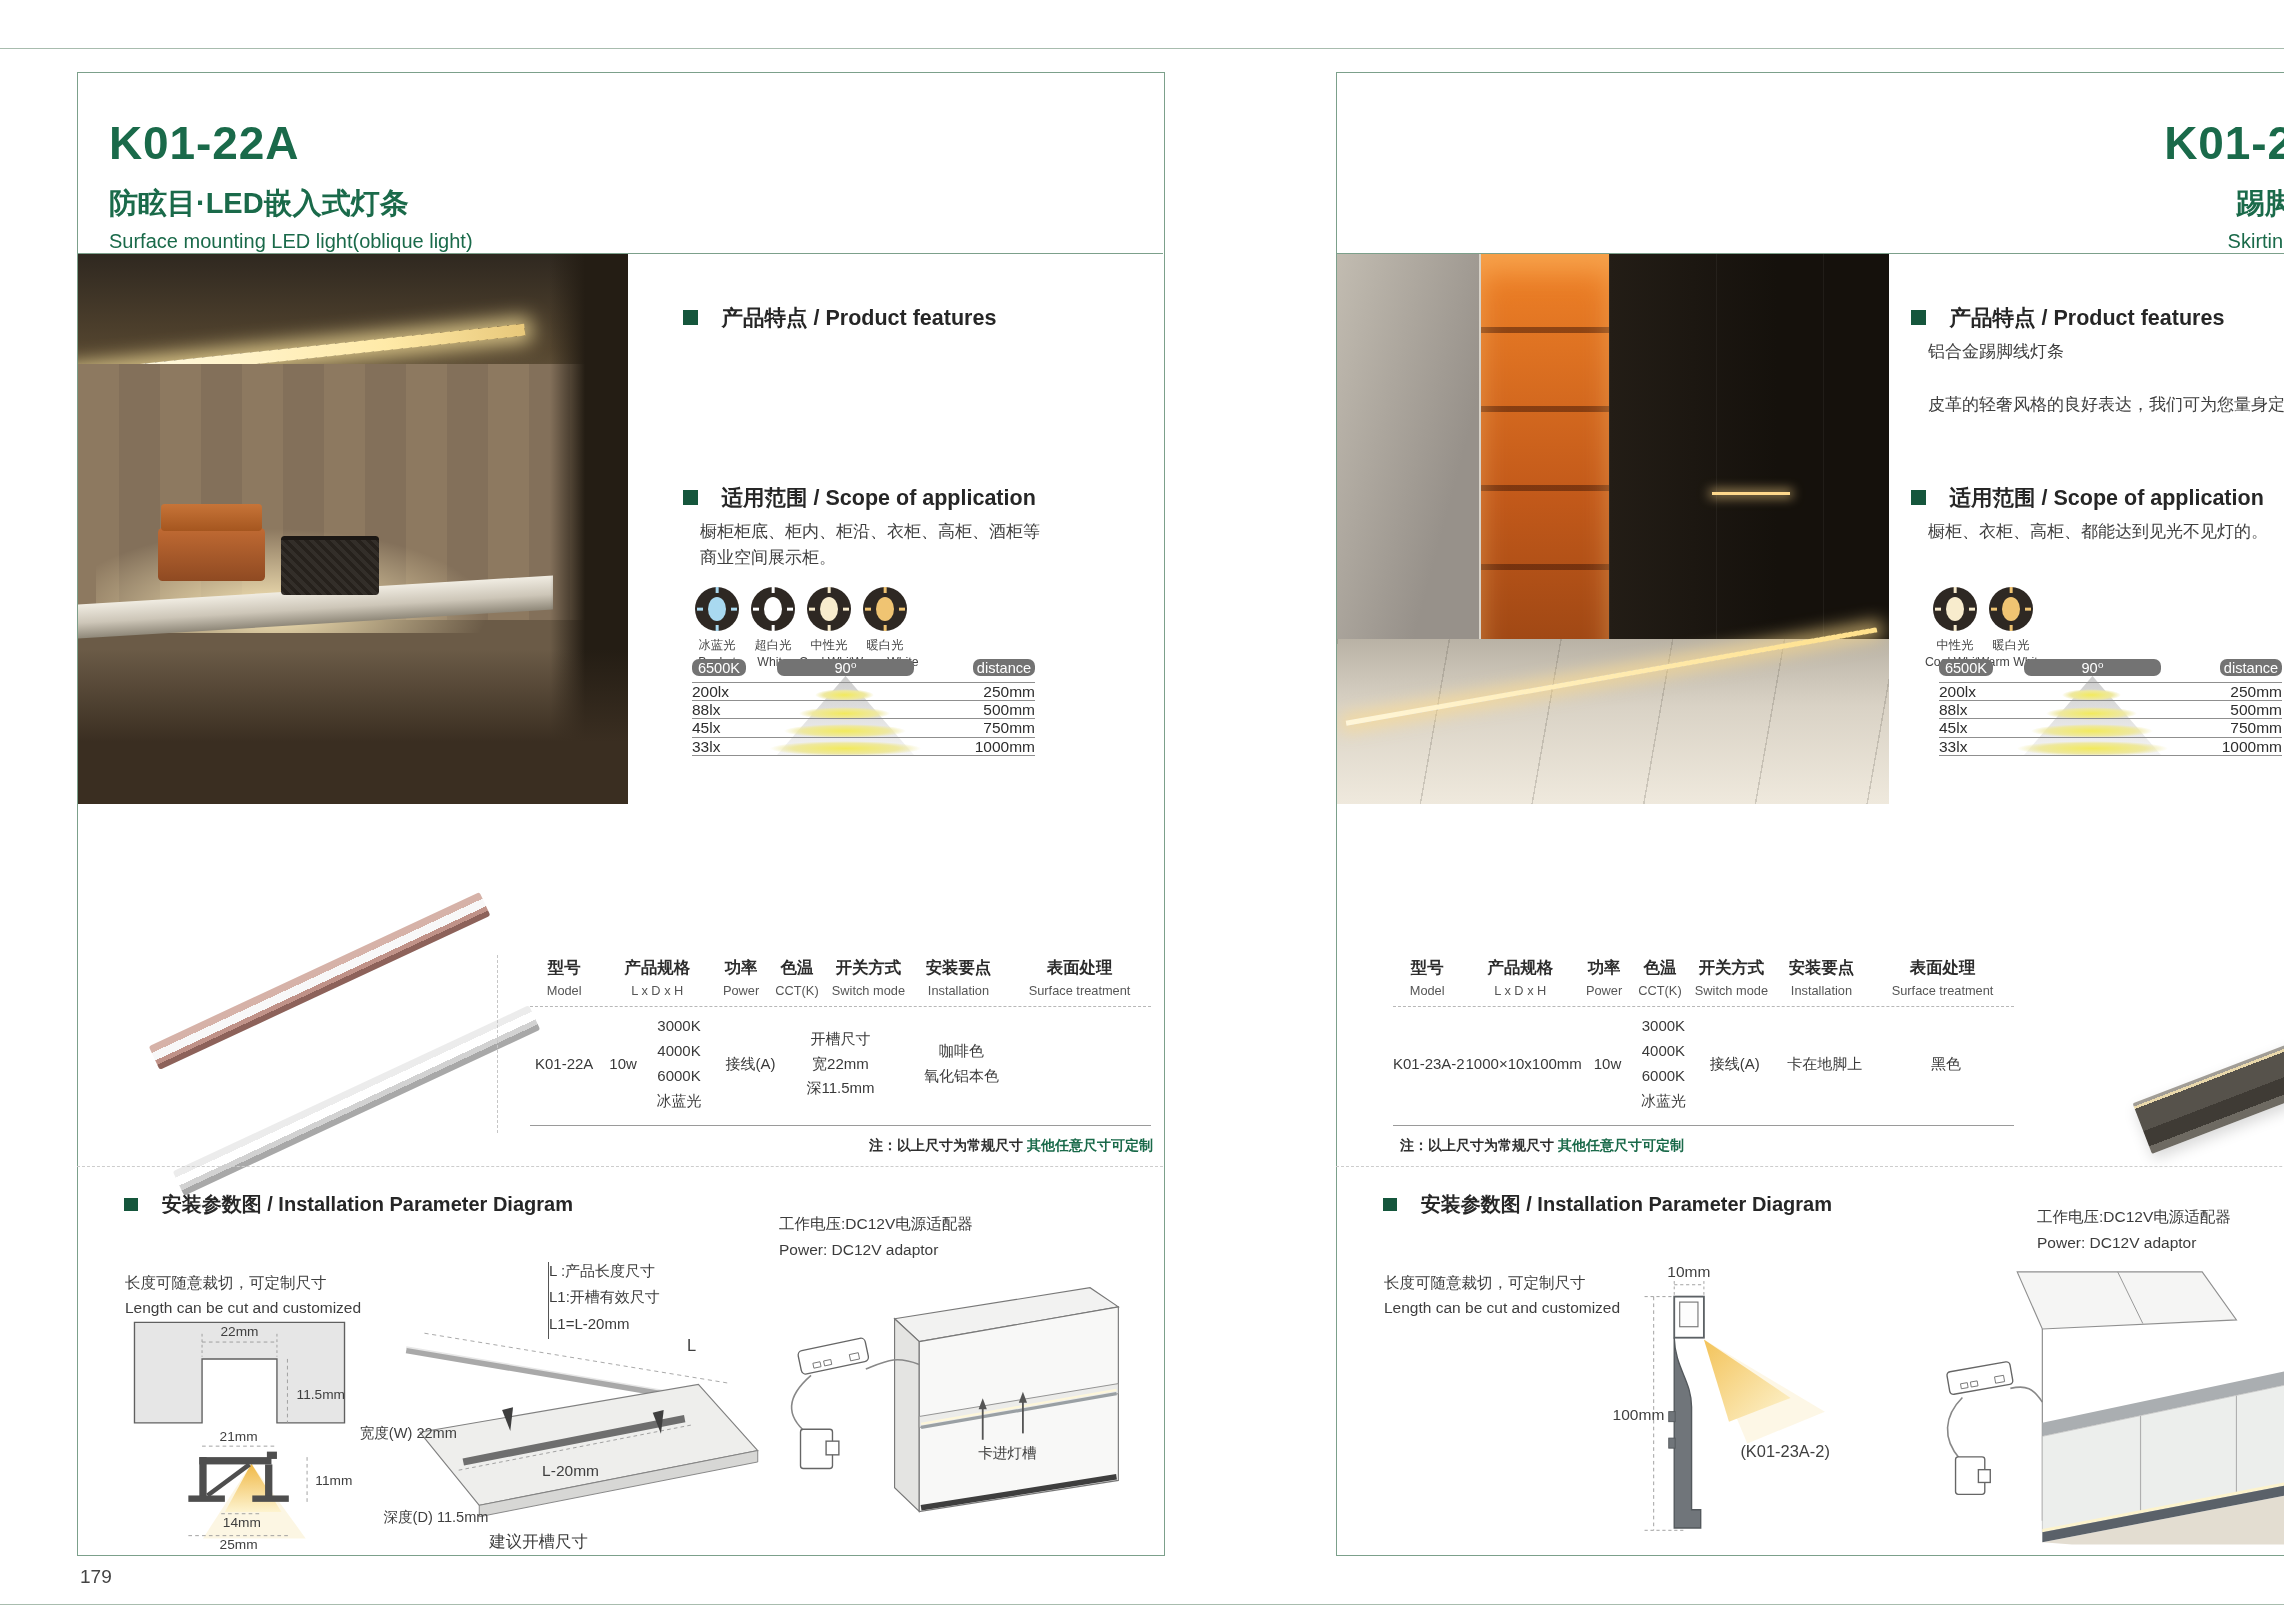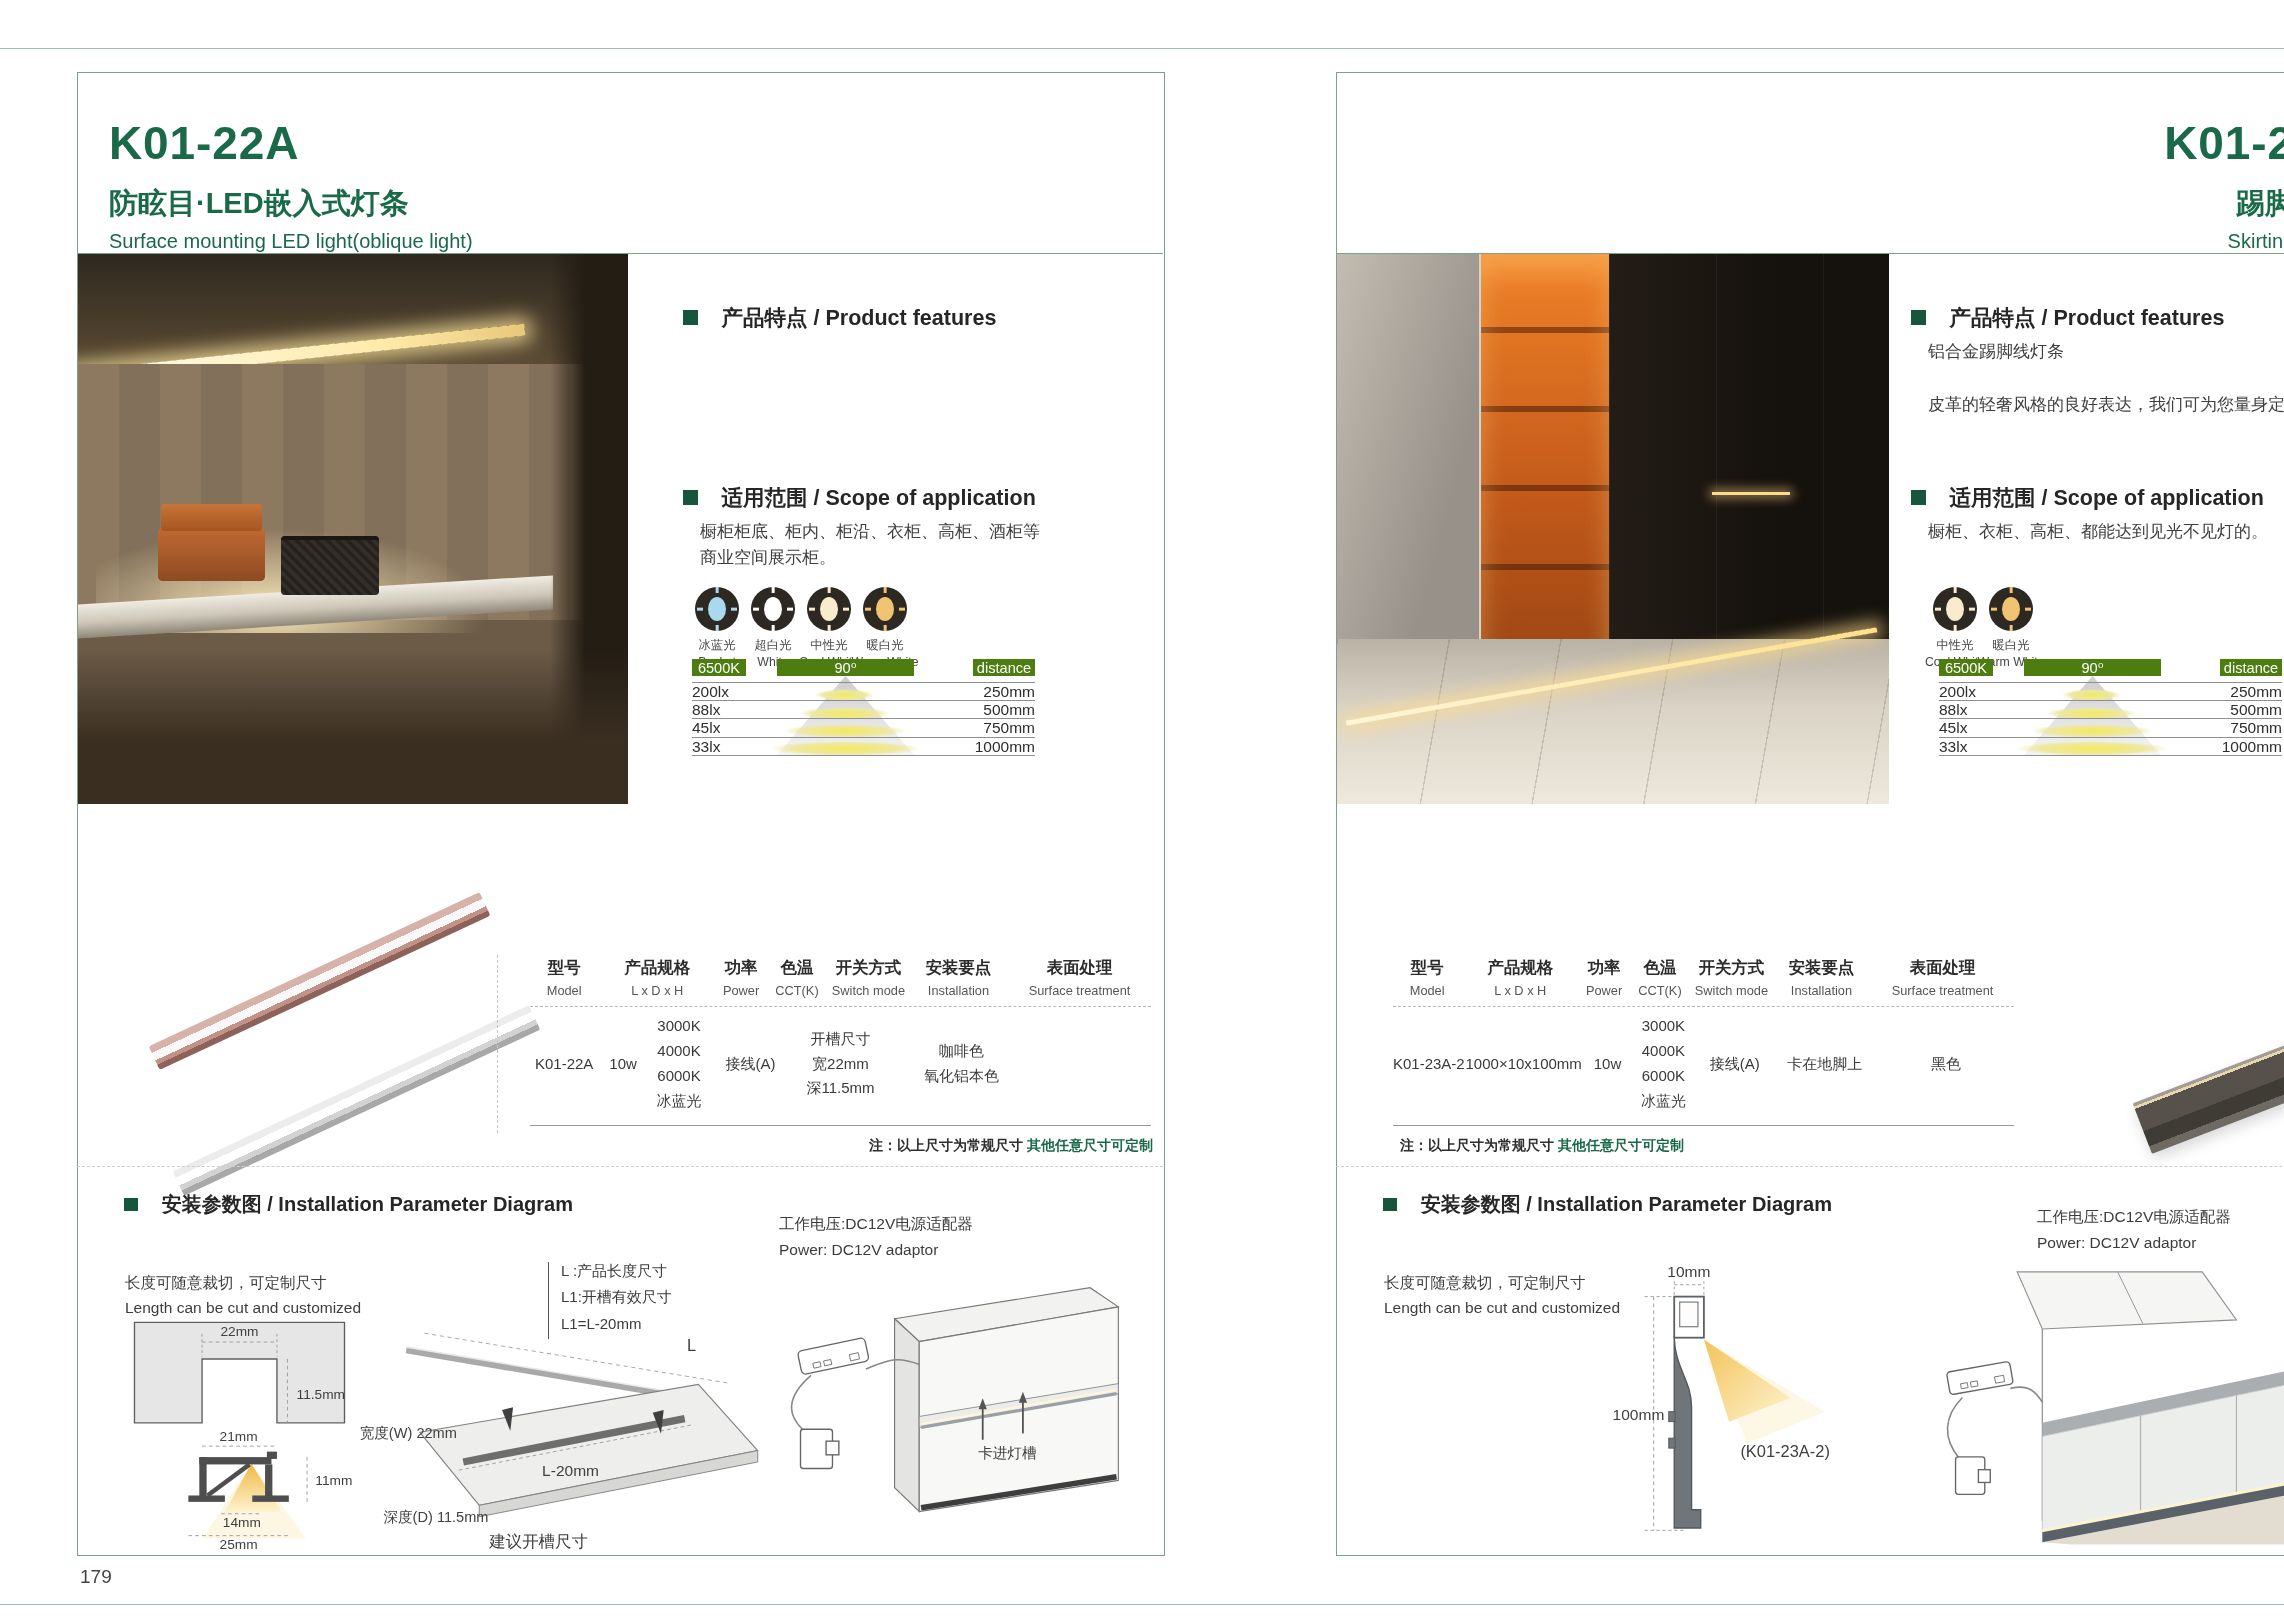--- a/index.html
+++ b/index.html
@@ -32,40 +32,40 @@
   .lamp{width:44px;height:44px;border-radius:50%;background:#2e2823;display:flex;align-items:center;justify-content:center;}
   .bulb{width:18px;height:24px;border-radius:50%;position:relative;}
   .bulb::before{content:"";position:absolute;top:50%;left:-11px;right:-11px;height:2.7px;transform:translateY(-50%);
     background:linear-gradient(to right,currentColor 0 6px,transparent 6px calc(100% - 6px),currentColor calc(100% - 6px));}
   .bulb::after{content:"";position:absolute;left:50%;top:-10px;bottom:-10px;width:2.7px;transform:translateX(-50%);
     background:linear-gradient(to bottom,currentColor 0 5.5px,transparent 5.5px calc(100% - 5.5px),currentColor calc(100% - 5.5px));}
   .l-cn{font-size:12.3px;color:#454545;margin-top:5.5px;white-space:nowrap;}
   .l-en{font-size:12.3px;color:#454545;margin-top:1.8px;white-space:nowrap;}
   
   .dchart{width:343px;height:100px;}
-  .dbar{position:absolute;top:0;height:17px;background:#4d7c0f;color:#fff;font-size:14.6px;display:flex;align-items:center;justify-content:center;}
+  .dbar{position:absolute;top:0;height:17px;background:#737373;color:#fff;font-size:14.6px;display:flex;align-items:center;justify-content:center;border-radius:7px;}
   .cone{position:absolute;left:85px;top:17px;width:137px;height:79px;clip-path:polygon(50% 0,0 100%,100% 100%);
         background:linear-gradient(180deg,rgba(150,150,150,.48),rgba(208,208,208,.22));}
   .spot{position:absolute;border-radius:50%;background:radial-gradient(closest-side,#f2ea5e 0%,#eee8a0 70%,rgba(238,232,160,0) 100%);}
   .drow{position:absolute;width:343px;height:18px;border-top:0.9px solid #8f8f8f;display:flex;align-items:center;justify-content:space-between;font-size:15.5px;color:#2d2d2d;}
   .dend{position:absolute;top:96px;width:343px;border-top:0.9px solid #8f8f8f;}
   
   .spec{width:621px;border-bottom:1.4px solid #9a9a9a;padding-bottom:4.6px;}
   .srow{display:flex;width:100%;}
   .scol{display:flex;flex-direction:column;align-items:center;justify-content:center;text-align:center;}
   .h-cn{font-size:16.4px;font-weight:bold;color:#2c2c2c;white-space:nowrap;}
   .h-en{font-size:12.8px;color:#565656;margin-top:3.7px;white-space:nowrap;}
   .ssep{border-top:1.4px dashed #b8b8b8;margin-top:8.2px;}
   .sbody{min-height:114px;}
   .cell{font-size:15px;color:#3a3a3a;line-height:1.65;white-space:nowrap;}
   .note{font-size:14px;font-weight:bold;color:#2e2e2e;white-space:nowrap;}
   .note .gr{color:var(--green);}
   .inst-sub p{margin:0;font-size:15.5px;color:#3e3e3e;white-space:nowrap;line-height:1.6;}
   .power p{margin:0;font-size:15.5px;color:#3c3c3c;white-space:nowrap;line-height:1.7;}
-  .legend{border-left:1.8px solid #555;padding-left:12px;}
+  .legend{border-left:1.8px solid #555;}
   .legend p{margin:0 0 7.3px;font-size:15px;color:#3c3c3c;white-space:nowrap;}
   .pagenum{position:absolute;font-size:19px;color:#444;}
   svg text{font-family:"Liberation Sans","DejaVu Sans",sans-serif;}
   .dim{font-size:30px;fill:#3f3f3f;}
   .cap{font-size:34px;fill:#3a3a3a;}
   
   .bar{position:absolute;border-radius:2.7px;}
   .bar.rose{width:365px;height:25.6px;transform:rotate(-25deg);
     background:linear-gradient(180deg,#d6b2a8 0 28%,#f8f8f8 28% 60%,#c09288 60% 78%,#8d625a 78%);}
   .bar.silver{width:393px;height:27px;transform:rotate(-25deg);

